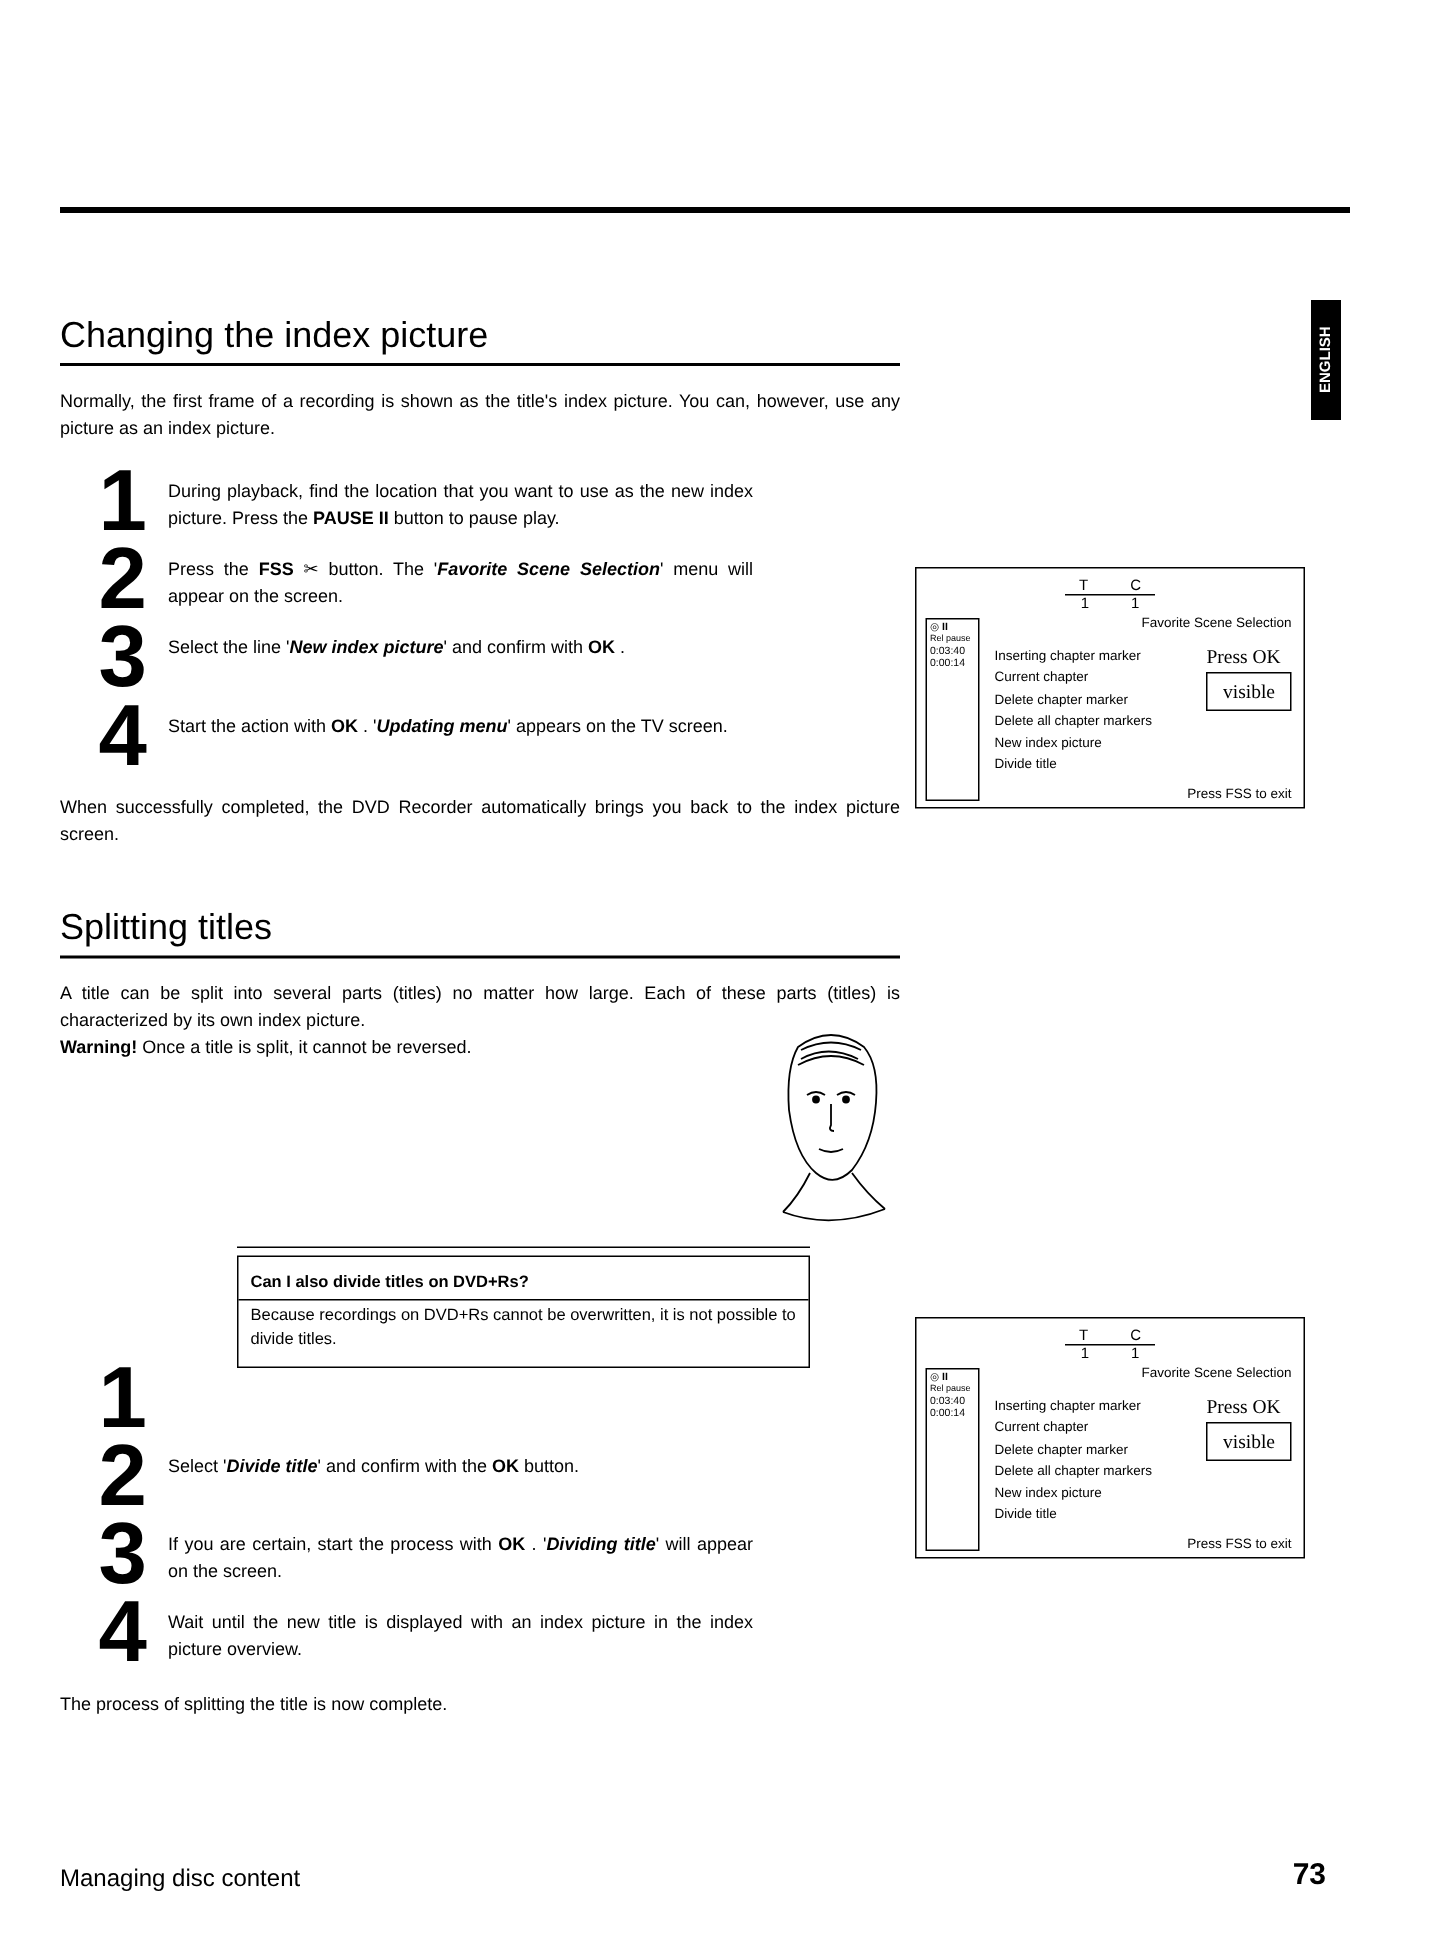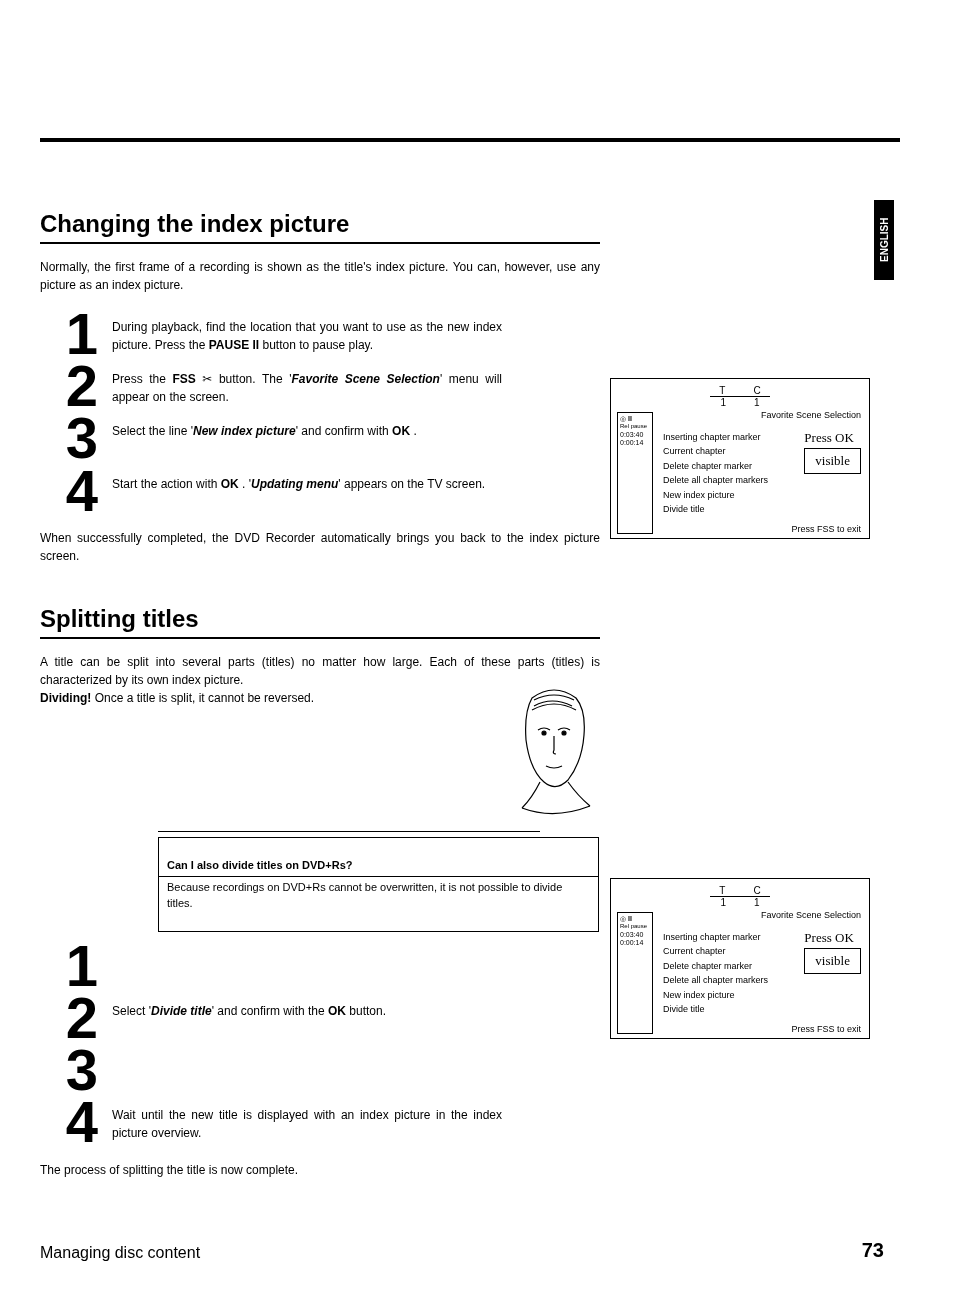--- a/index.html
+++ b/index.html
@@ -36,21 +36,21 @@
     align-items: center;
     justify-content: center;
     transform: rotate(180deg);
   }
   .content {
     margin-top: 70px;
     width: 560px;
   }
   h2.section-title {
     font-size: 24px;
-    font-weight: bold;
+    font-weight: normal;
     border-bottom: 2px solid #000;
     padding-bottom: 4px;
     margin-bottom: 14px;
   }
   p.intro {
     font-size: 12px;
     line-height: 1.5;
     text-align: justify;
     margin-bottom: 20px;
     width: 560px;
@@ -86,27 +86,26 @@
   p.after-steps {
     font-size: 12px;
     line-height: 1.5;
     text-align: justify;
     width: 560px;
     margin-top: 12px;
   }
   .section-gap { height: 40px; }
   .note-box {
     border: 1px solid #000;
-    width: 441px;
+    width: 382px;
     margin-left: 118px;
-    padding: 20px 8px;
+    padding: 10px 8px;
     font-size: 11px;
     line-height: 1.4;
     margin-top: 20px;
-    margin-bottom: 14px;
   }
   .note-box hr {
     border: none;
     border-top: 1px solid #000;
     margin: 3px -8px;
   }
   .note-box .q { font-weight: bold; }
   .note-box-wrap { position: relative; }
   .note-top-rule {
     position: absolute;
@@ -213,21 +212,21 @@
       </div>
     </div>
   </div>
   <p class="after-steps">When successfully completed, the DVD Recorder automatically brings you back to the index picture screen.</p>
 
   <div class="section-gap"></div>
 
   <h2 class="section-title">Splitting titles</h2>
   <p class="intro">
     <span>A title can be split into several parts (titles) no matter how large. Each of these parts (titles) is characterized by its own index picture.</span><br>
-    <b>Dividing!</b><span> Once a title is split, it cannot be reversed.</span>
+    <b>Warning!</b><span> Once a title is split, it cannot be reversed.</span>
   </p>
 
   <div style="height:90px"></div>
 
   <div class="note-box-wrap">
     <div class="note-top-rule"></div>
     <div class="note-box">
       <div class="q">Can I also divide titles on DVD+Rs?</div>
       <hr>
       <div>Because recordings on DVD+Rs cannot be overwritten, it is not possible to divide titles.</div>
@@ -240,20 +239,23 @@
       <div class="step-num">1</div>
     </div>
     <div class="step">
       <div class="step-num">2</div>
       <div class="step-text">
         <span>Select '</span><span class="bi">Divide title</span><span>' and confirm with the </span><b>OK</b><span> button.</span>
       </div>
     </div>
     <div class="step">
       <div class="step-num">3</div>
+      <div class="step-text">
+        <span>If you are certain, start the process with </span><b>OK</b><span> . '</span><span class="bi">Dividing title</span><span>' will appear on the screen.</span>
+      </div>
     </div>
     <div class="step">
       <div class="step-num">4</div>
       <div class="step-text">
         <span>Wait until the new title is displayed with an index picture in the index picture overview.</span>
       </div>
     </div>
   </div>
   <p class="after-steps">The process of splitting the title is now complete.</p>
 </div>

